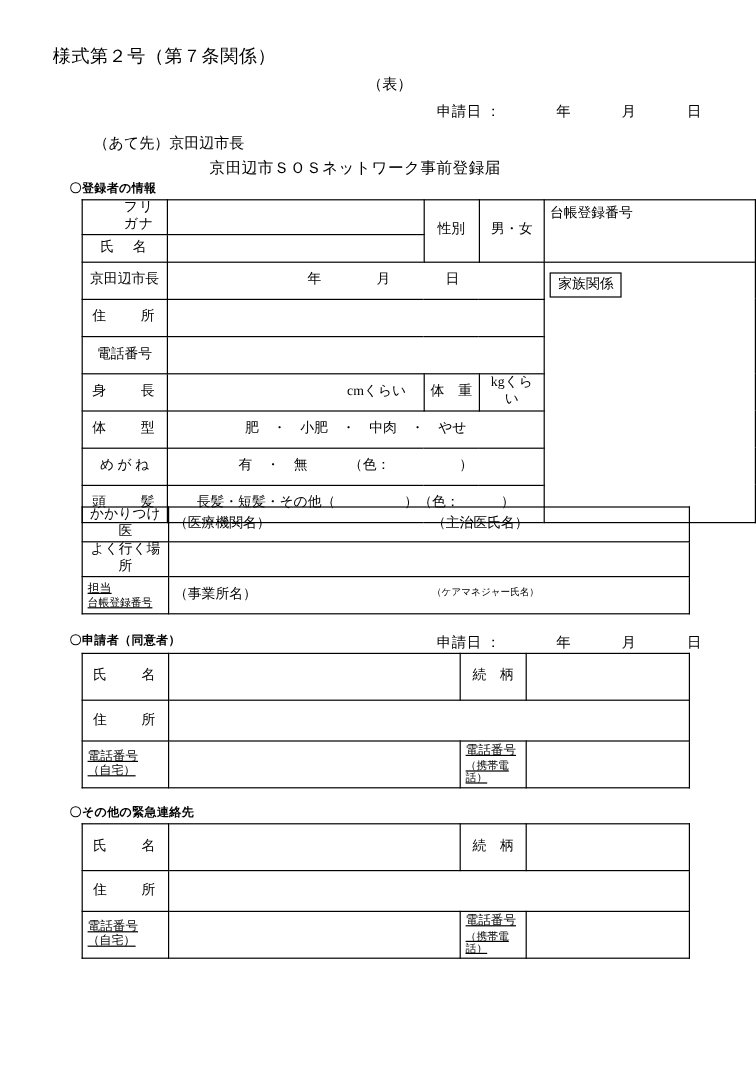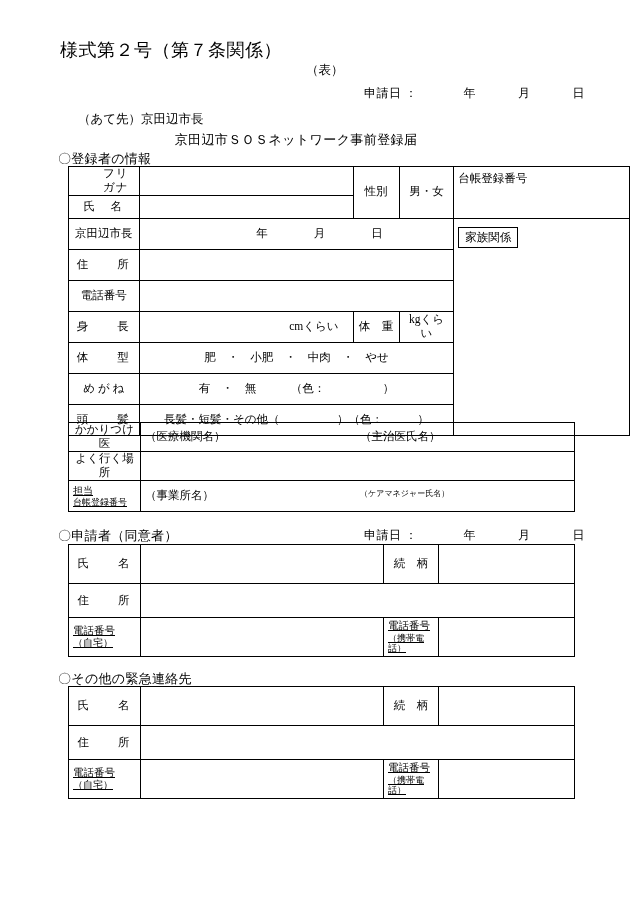--- a/index.html
+++ b/index.html
@@ -18,23 +18,23 @@
   .page {
     position: relative;
     width: 630px;
     height: 903px;
     overflow: hidden;
   }
 
   
   .form-no {
     position: absolute;
-    left: 60px;
+    left: 44px;
     top: 38px;
-    font-size: 18px;
+    font-size: 15px;
     letter-spacing: 0.5px;
   }
   .omote {
     position: absolute;
     left: 306px;
     top: 62px;
     font-size: 12.5px;
   }
   .apply-date-top {
     position: absolute;
@@ -59,22 +59,23 @@
     top: 131px;
     width: 592px;
     text-align: center;
     font-size: 13px;
     letter-spacing: 0.4px;
   }
 
   
   .sec-head {
     position: absolute;
-    font-size: 13px;
+    font-size: 10px;
     letter-spacing: 0.3px;
+    font-weight: bold;
   }
   #sec1 { left: 58px; top: 150px; }
   #sec2 { left: 58px; top: 527px; }
   #sec3 { left: 58px; top: 670px; }
 
   .apply-date-mid {
     position: absolute;
     left: 364px;
     top: 527px;
     font-size: 12px;

